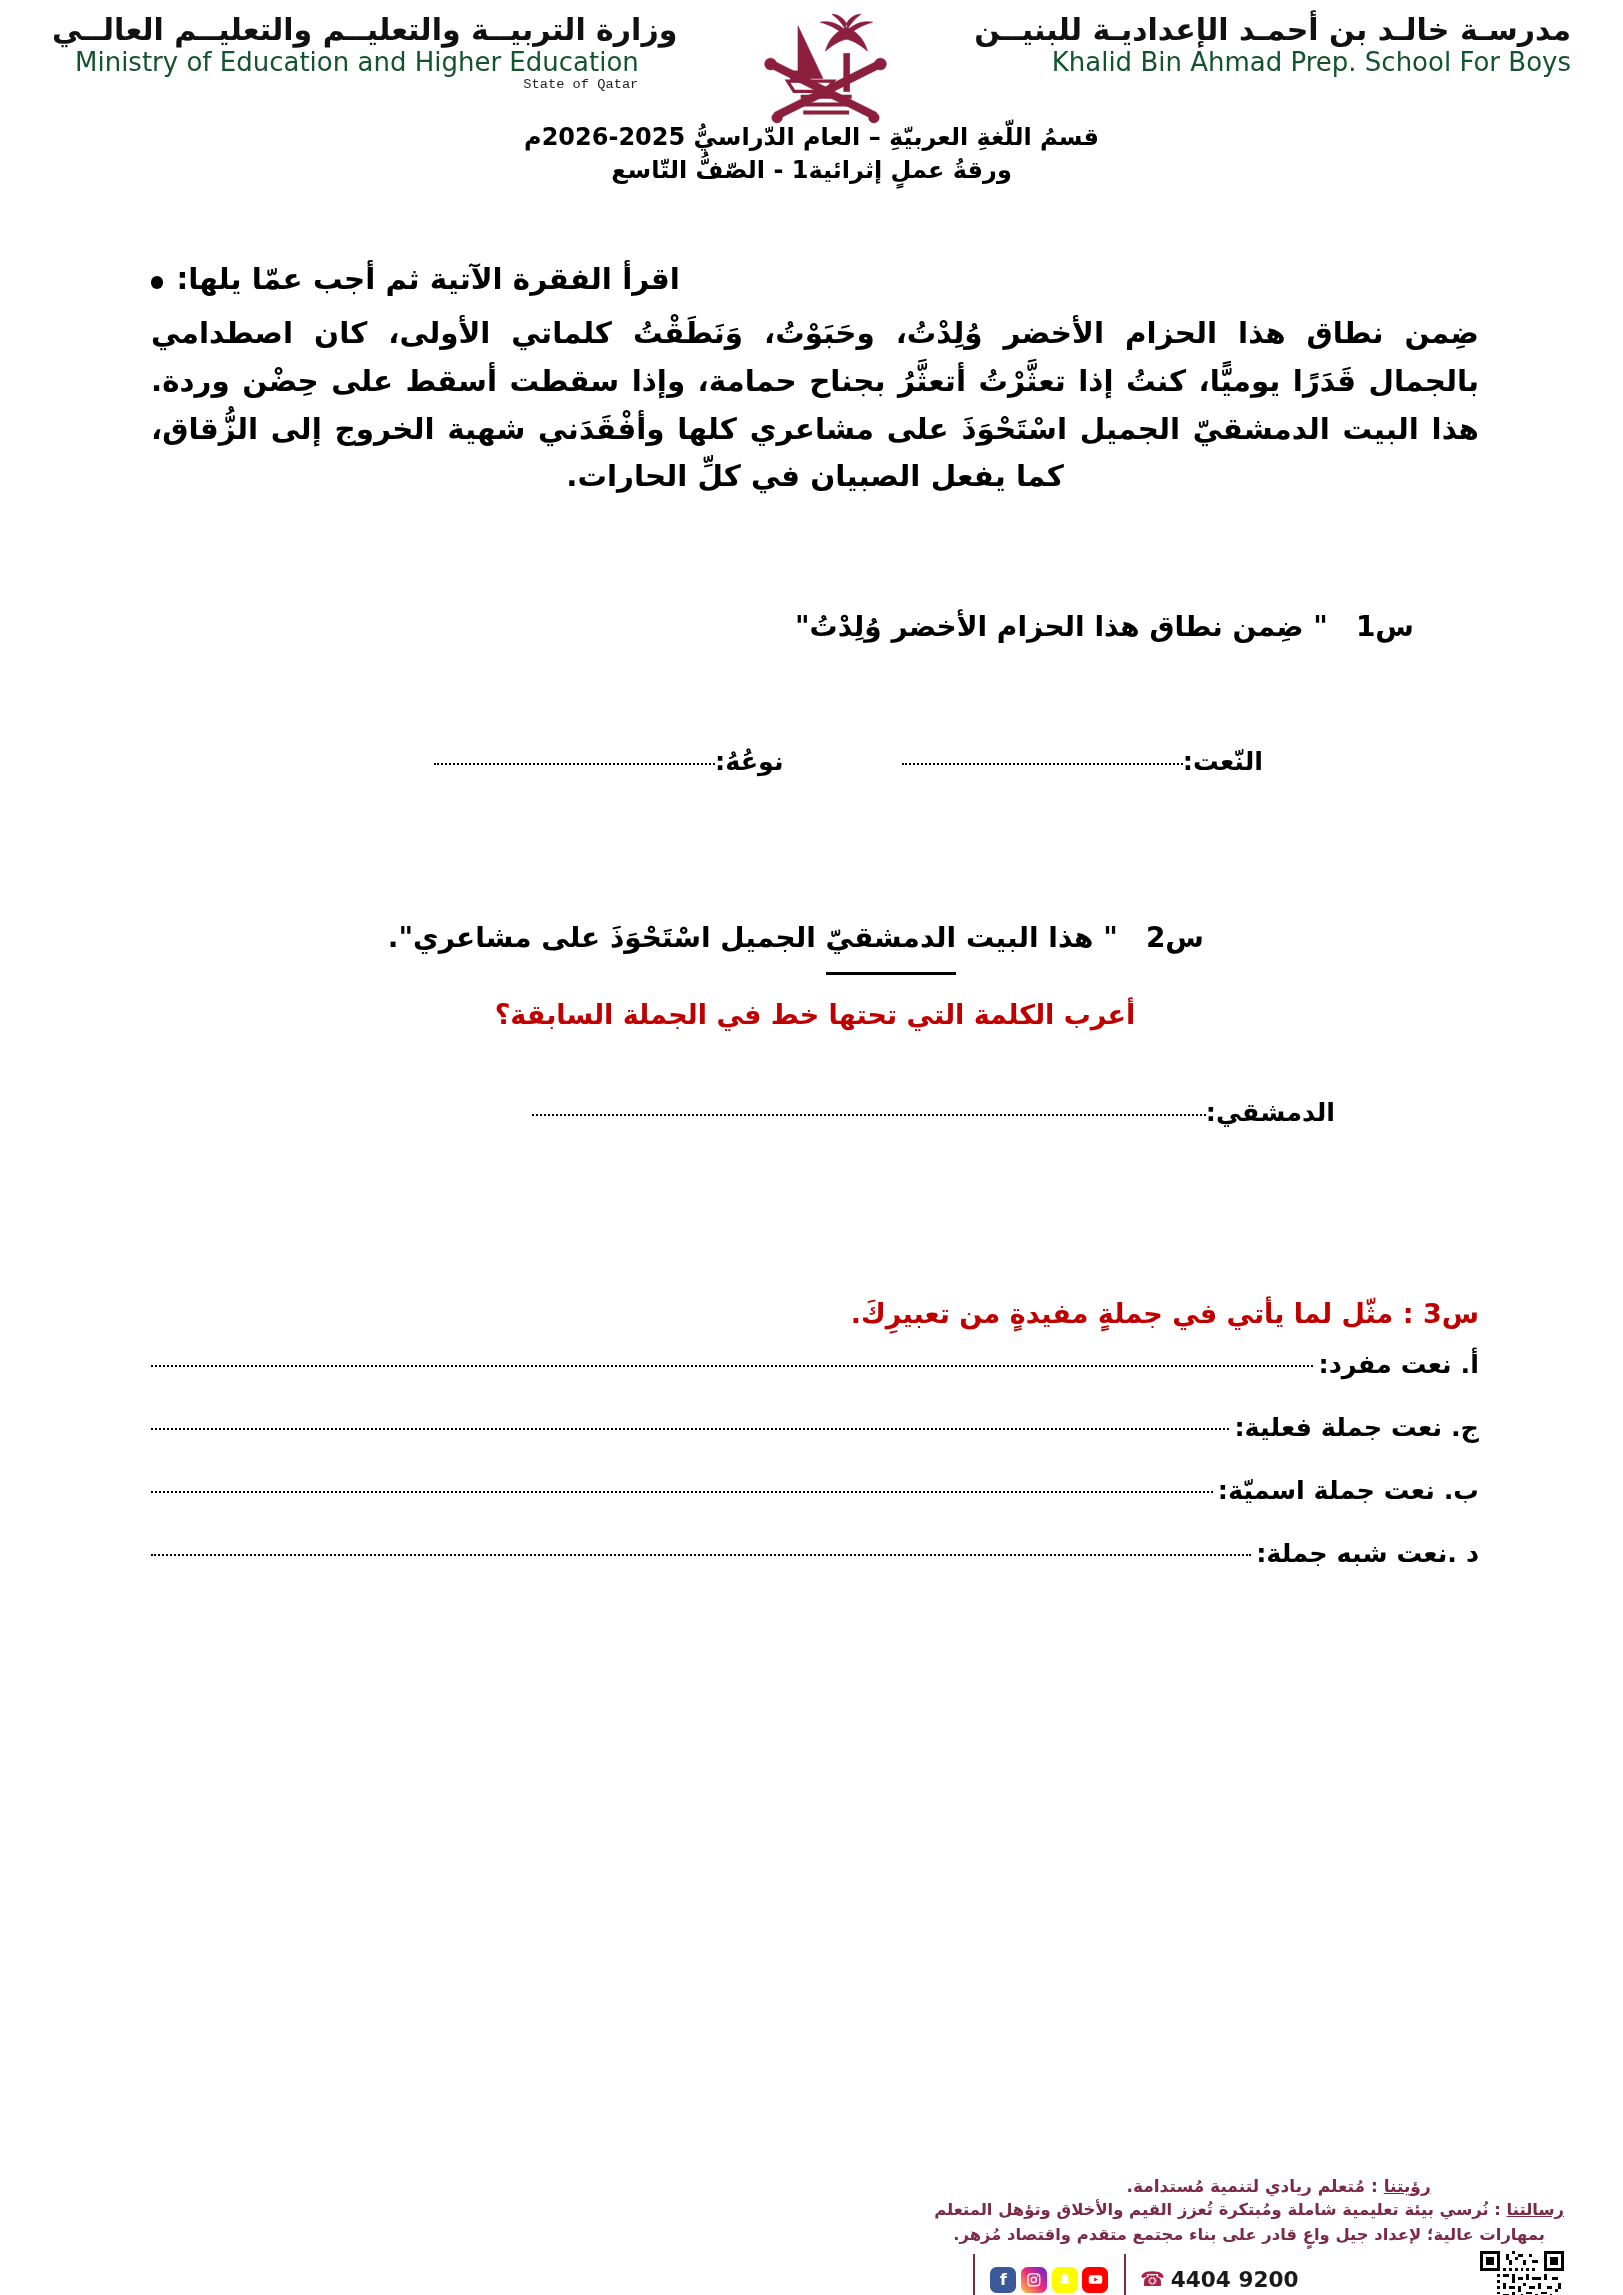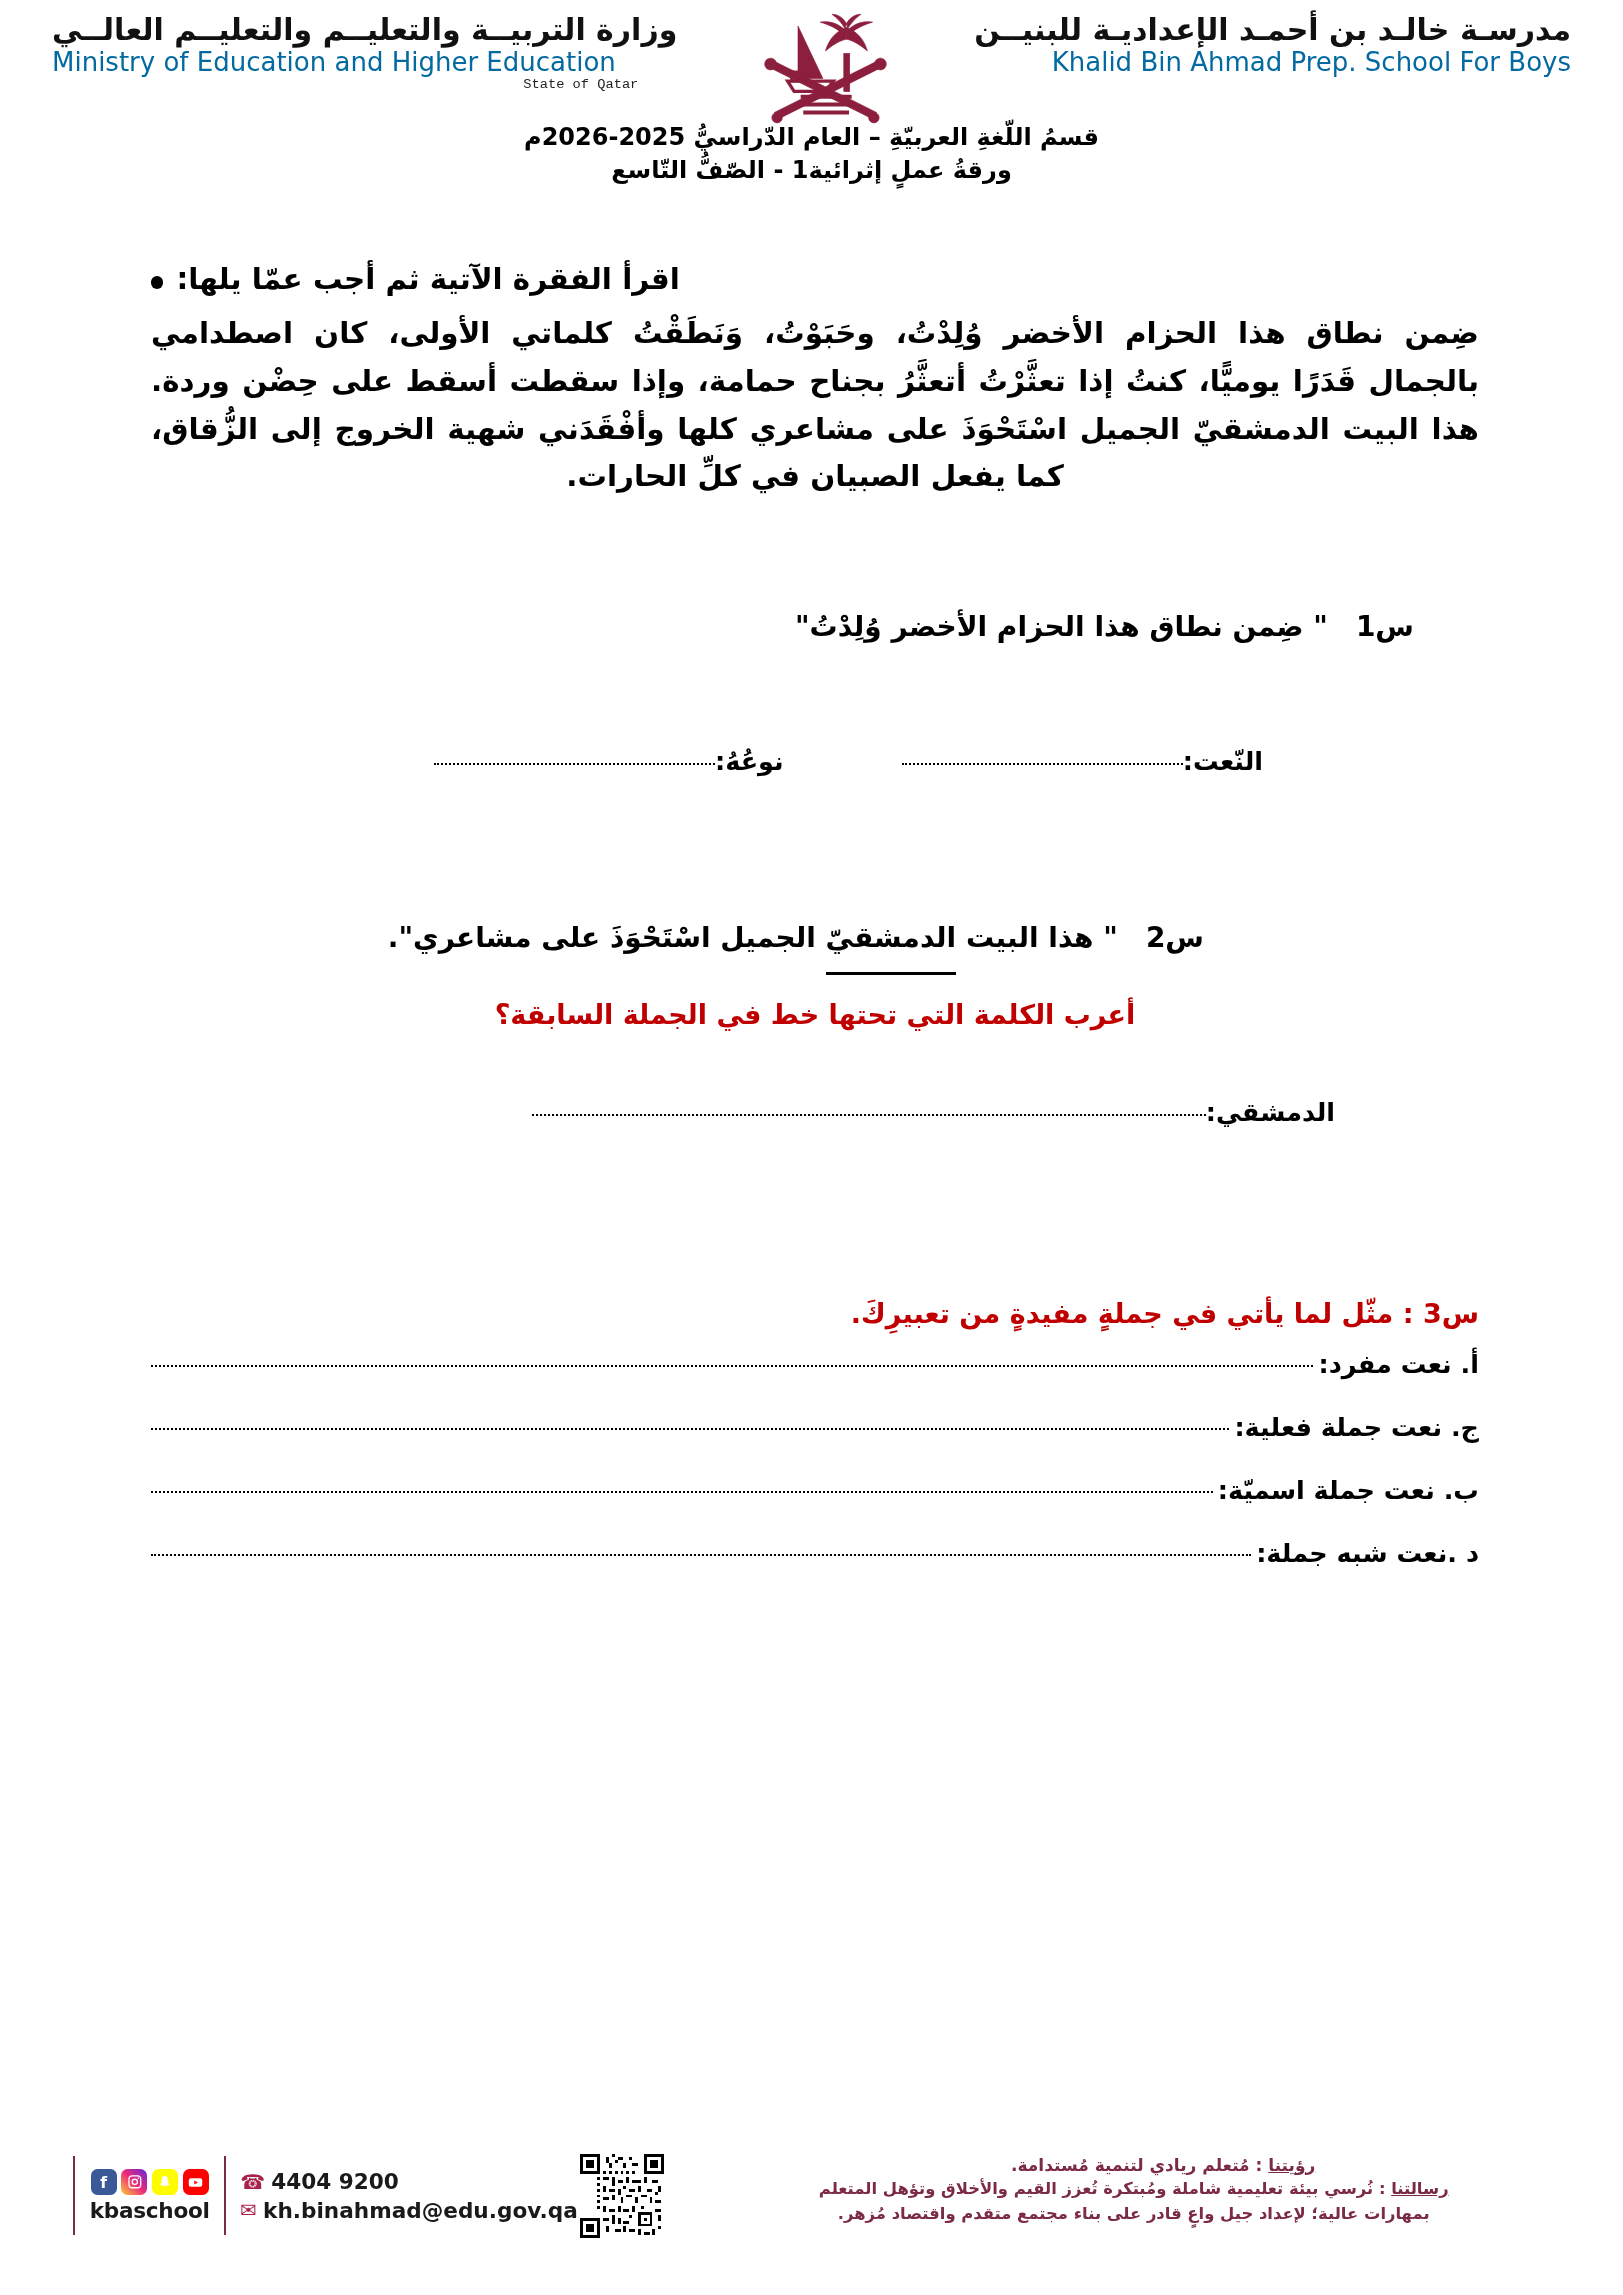--- a/index.html
+++ b/index.html
@@ -42,23 +42,24 @@
   .hdr-ar {
     font-size: 30px;
     font-weight: 700;
     color: #111111;
     letter-spacing: 0.7px;
     white-space: nowrap;
   }
   .hdr-en {
     font-size: 26px;
     font-weight: 400;
-    color: #0369a1;
+    color: #14532d;
     white-space: nowrap;
     direction: ltr;
+    margin-left: 23px;
   }
   .hdr-sub {
     font-size: 13.7px;
     color: #222;
     white-space: nowrap;
     direction: ltr;
     font-family: Liberation Mono, monospace;
   }
 
   
@@ -202,26 +203,26 @@
     border-bottom: 2.6px dotted #000;
     height: 0;
     position: relative;
     top: -5.9px;
     margin-right: 5.2px;
   }
 
   
   .footer {
     position: absolute;
-    bottom: 21px;
+    bottom: 0;
     left: 59px;
     right: 59px;
     height: 124px;
     display: flex;
-    flex-direction: row;
+    flex-direction: column;
     align-items: flex-start;
     justify-content: space-between;
     direction: rtl;
   }
   .footer-texts {
     direction: rtl;
     text-align: right;
     color: #7B2B43;
     flex: 1 1 auto;
     padding-top: 2.6px;

